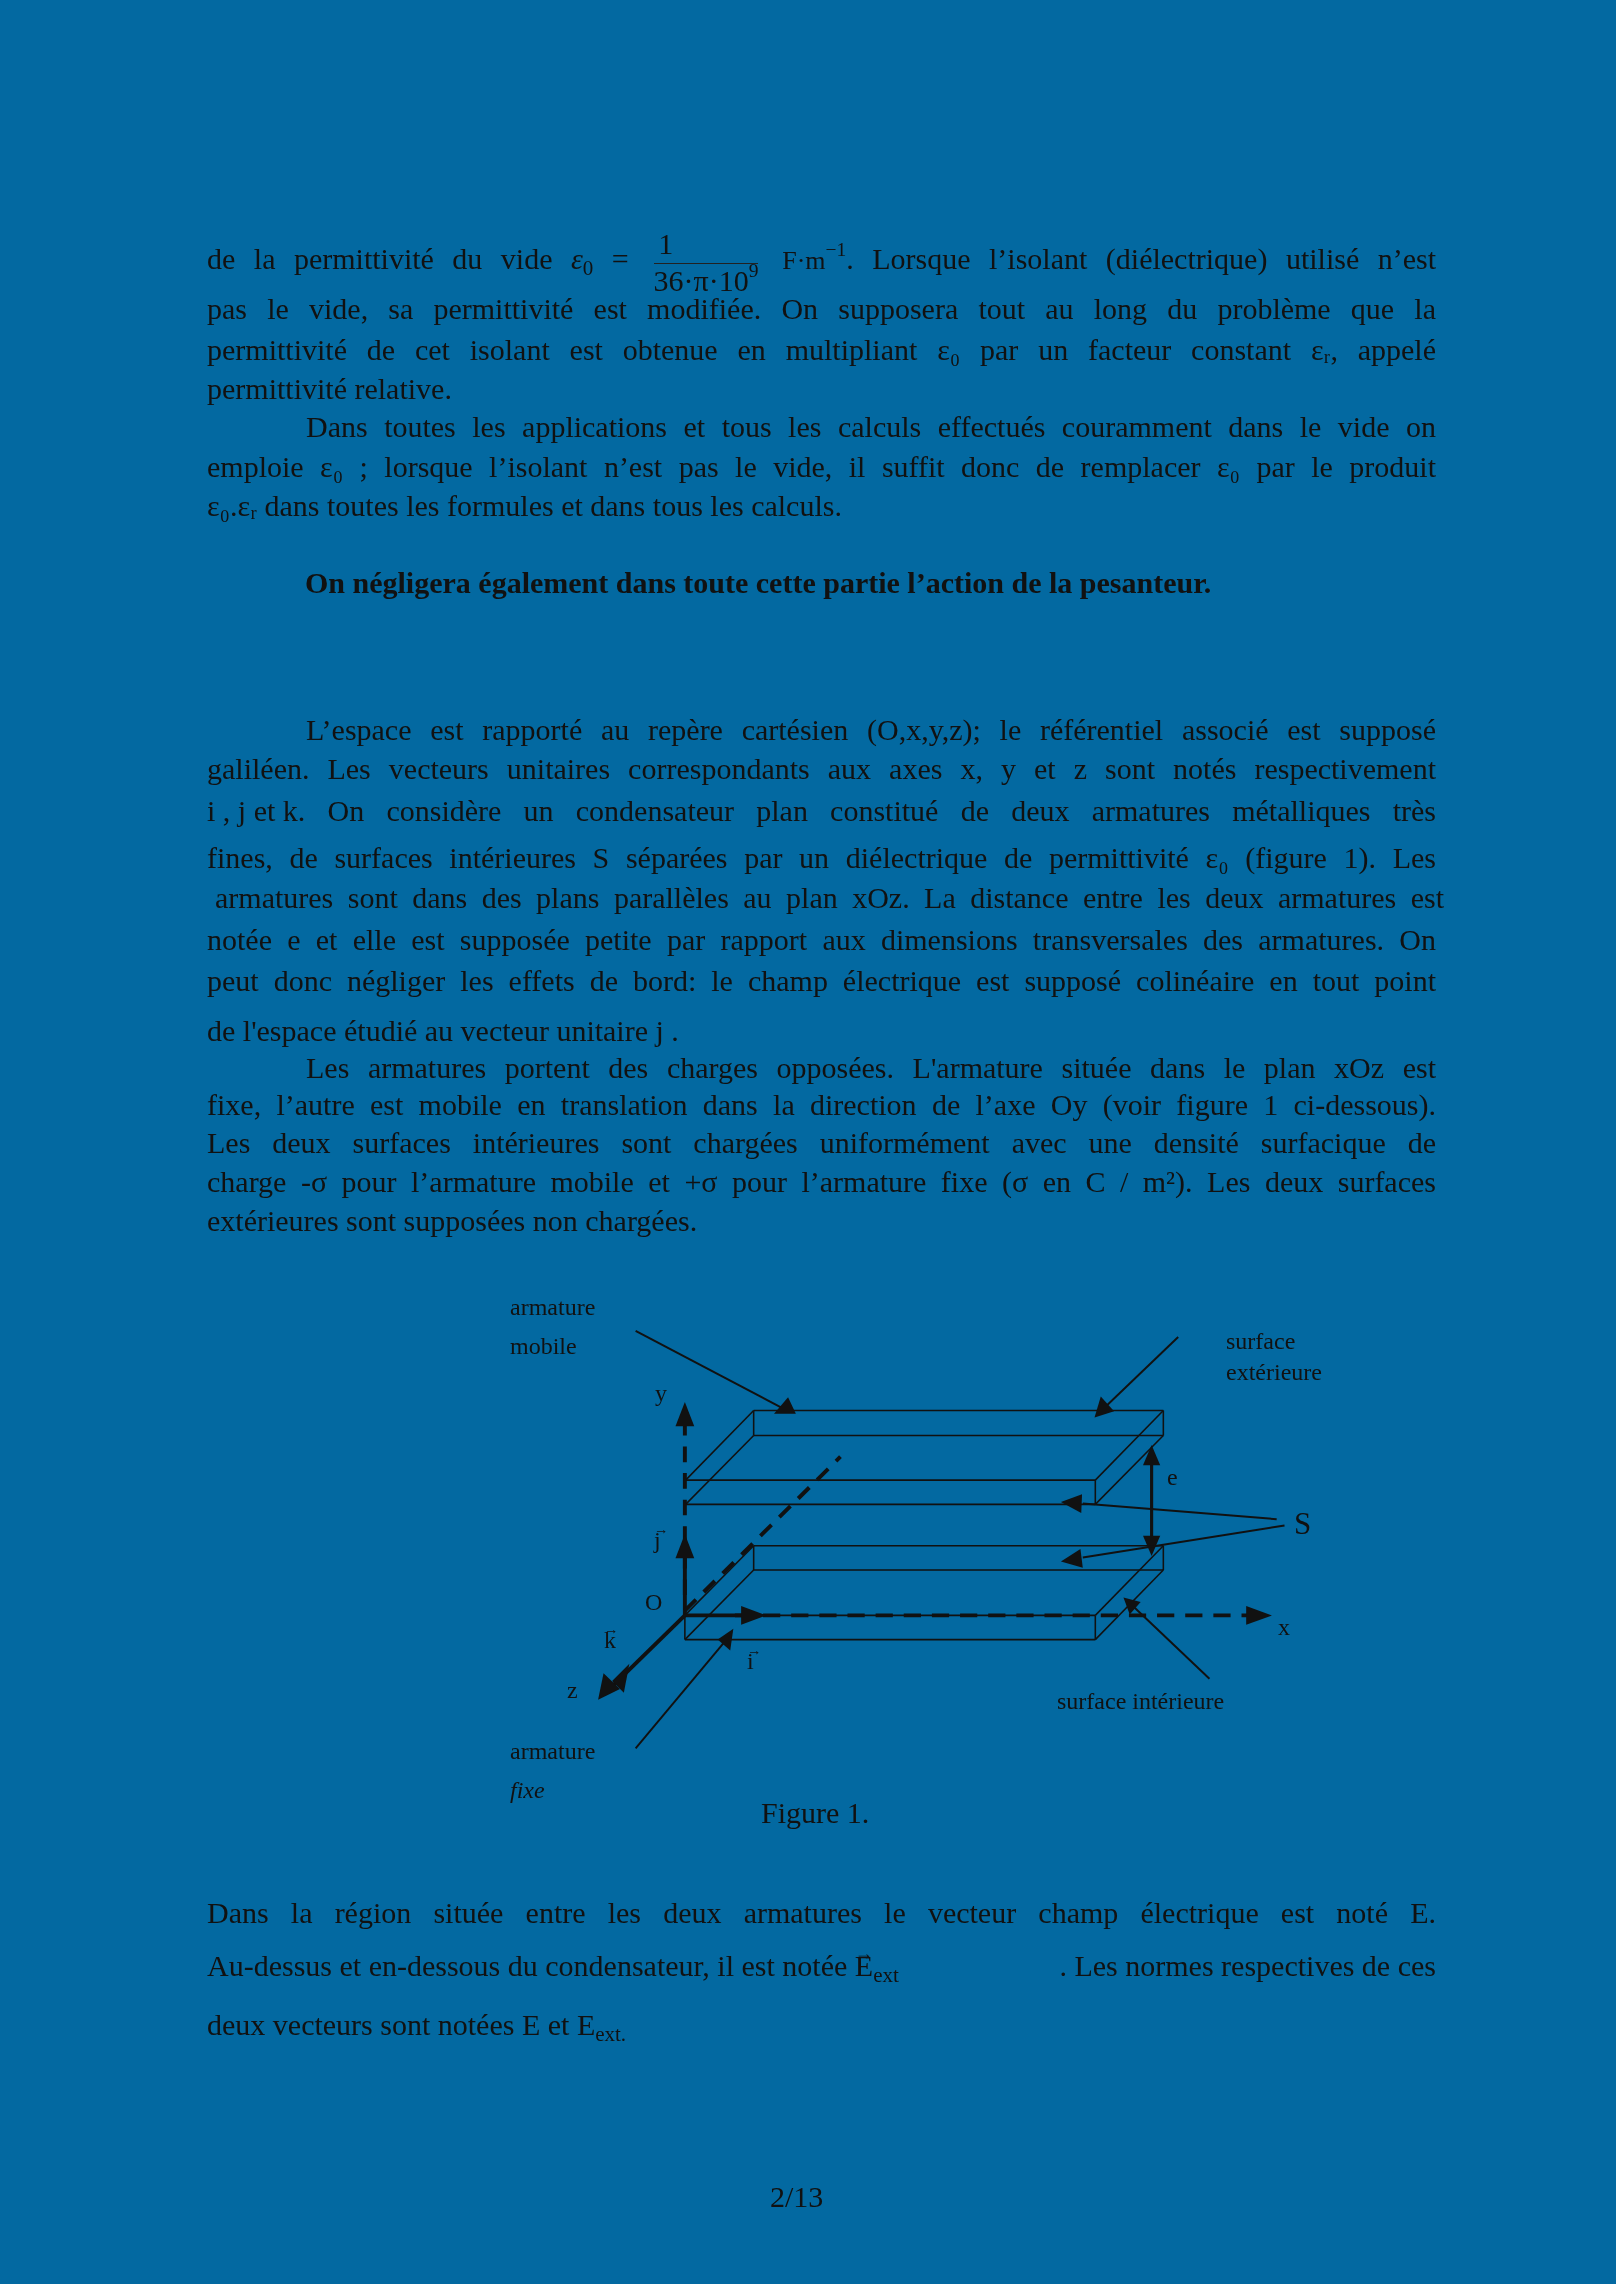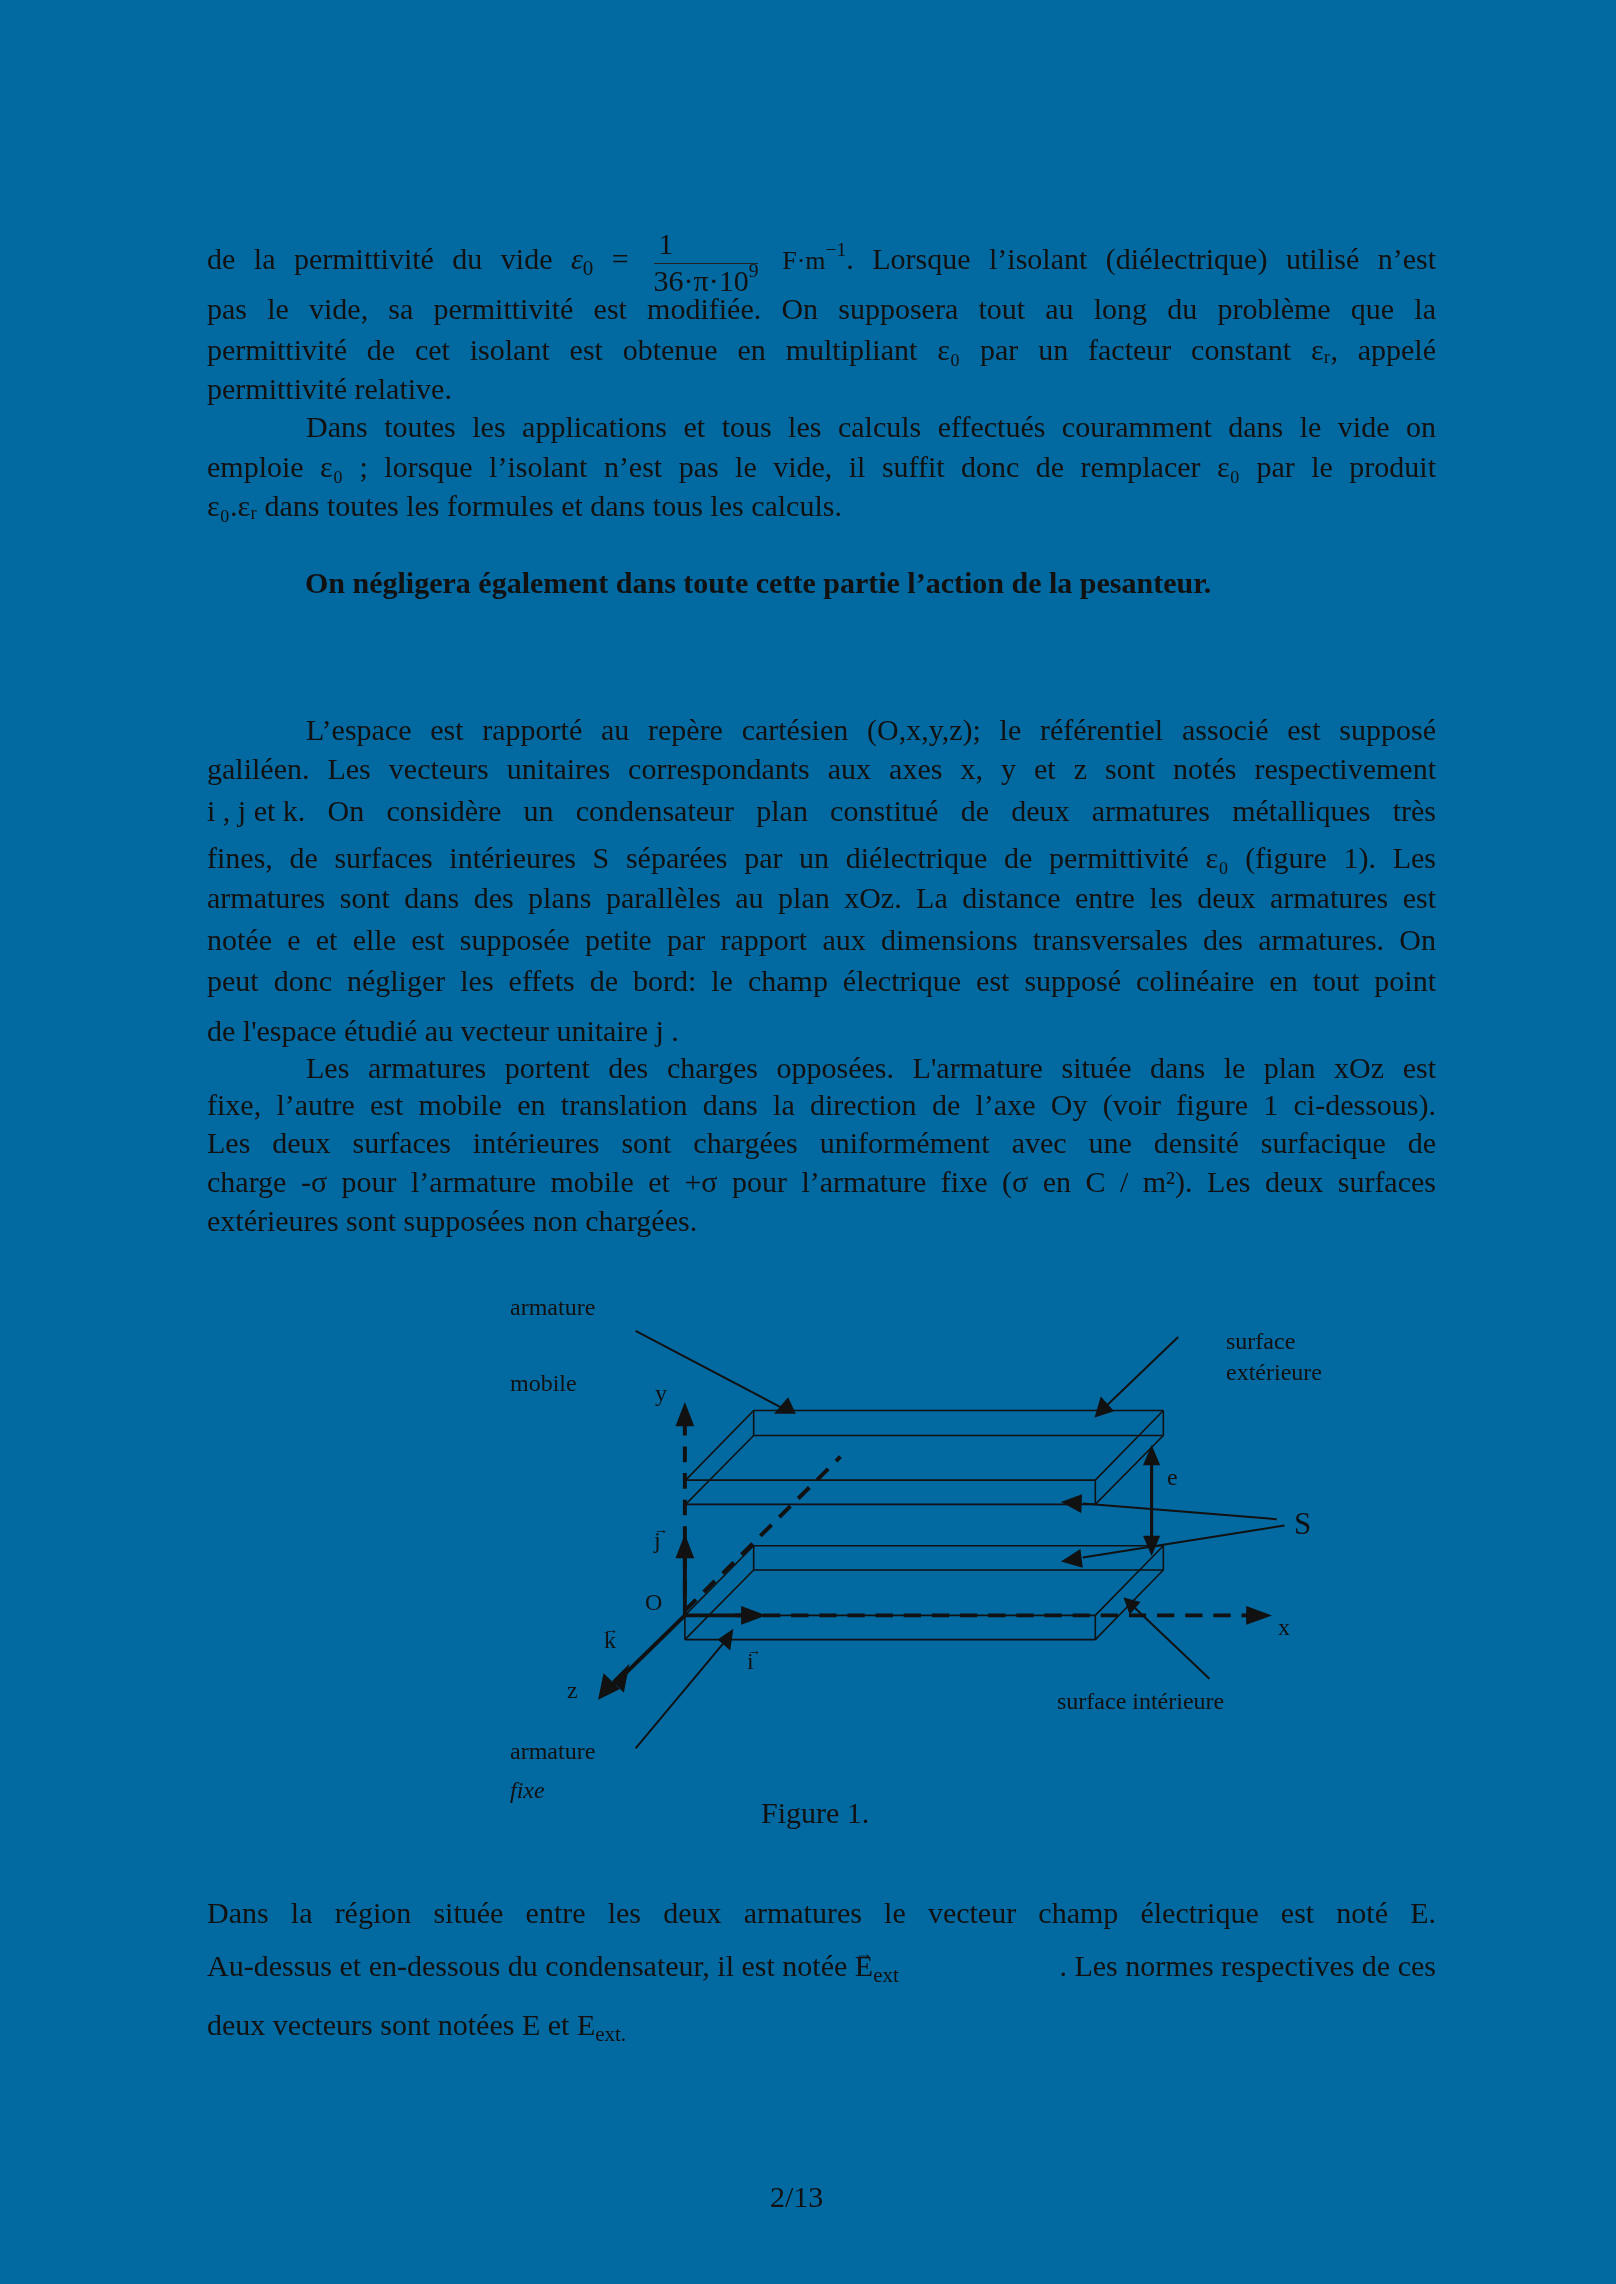--- a/index.html
+++ b/index.html
@@ -41,21 +41,21 @@
   <div class="line bold" style="top:565px; left:305px;">On négligera également dans toute cette partie l’action de la pesanteur.</div>
 
 
   <div class="line just indent" style="top:712px;">L’espace est rapporté au repère cartésien (O,x,y,z);  le référentiel associé est supposé</div>
   <div class="line just" style="top:751px;">galiléen. Les vecteurs unitaires correspondants aux axes x, y et z sont notés respectivement</div>
   <div class="line" style="top:793px; display:flex; justify-content:space-between;">
     <span>i , j  et  k</span>
     <span style="flex:1; text-align:justify; text-align-last:justify;">. On considère un condensateur plan constitué de deux armatures métalliques très</span>
   </div>
   <div class="line just" style="top:840px;">fines, de surfaces intérieures S séparées par un diélectrique de permittivité ε₀ (figure 1). Les</div>
-  <div class="line just" style="top:880px;">armatures sont dans des plans parallèles au plan xOz.  La distance entre les deux armatures est</div>
+  <div class="line just" style="top:880px;margin-left:8px;">armatures sont dans des plans parallèles au plan xOz.  La distance entre les deux armatures est</div>
   <div class="line just" style="top:922px;">notée e et elle est supposée petite par rapport aux dimensions transversales des armatures.  On</div>
   <div class="line just" style="top:963px;">peut donc négliger les effets de bord: le champ électrique est supposé colinéaire en tout point</div>
   <div class="line" style="top:1013px;">de l'espace étudié au vecteur unitaire j .</div>
 
   <div class="line just indent" style="top:1050px;">Les armatures portent des charges opposées.  L'armature située dans le plan xOz est</div>
   <div class="line just" style="top:1087px;">fixe, l’autre est mobile en translation dans la direction de l’axe Oy (voir figure 1 ci-dessous).</div>
   <div class="line just" style="top:1125px;">Les deux surfaces intérieures sont chargées uniformément avec une densité surfacique de</div>
   <div class="line just" style="top:1164px;">charge -σ pour l’armature mobile et +σ pour l’armature fixe (σ en C / m²).  Les deux surfaces</div>
   <div class="line" style="top:1203px;">extérieures sont supposées non chargées.</div>
 
@@ -136,21 +136,21 @@
       <polygon points="1018,1808 990,1808 1008,1787"></polygon>
       <polygon points="1400,1813 1408,1786 1425,1805"></polygon>
       <polygon points="1357,1921 1384,1911 1383,1935"></polygon>
       <polygon points="1357,1997 1382,1981 1385,2005"></polygon>
       <polygon points="1437,2043 1459,2049 1445,2065"></polygon>
       <polygon points="938,2083 934,2111 918,2097"></polygon>
     </g>
   </svg>
 
   <div class="fig-label" style="left:510px; top:1292px;">armature</div>
-  <div class="fig-label" style="left:510px; top:1368px;">mobile</div>
+  <div class="fig-label" style="left:510px; top:1331px;">mobile</div>
   <div class="fig-label" style="left:1226px; top:1326px;">surface</div>
   <div class="fig-label" style="left:1226px; top:1357px;">extérieure</div>
   <div class="fig-label" style="left:655px; top:1378px;">y</div>
   <div class="fig-label" style="left:1167px; top:1462px;">e</div>
   <div class="fig-label" style="left:1294px; top:1508px; font-size:31px;">S</div>
   <div class="fig-label vec" style="left:654px; top:1525px; position:absolute;">j</div>
   <div class="fig-label" style="left:645px; top:1587px;">O</div>
   <div class="fig-label vec" style="left:604px; top:1625px; position:absolute;">k</div>
   <div class="fig-label vec" style="left:747px; top:1646px; position:absolute;">i</div>
   <div class="fig-label" style="left:1278px; top:1612px;">x</div>

